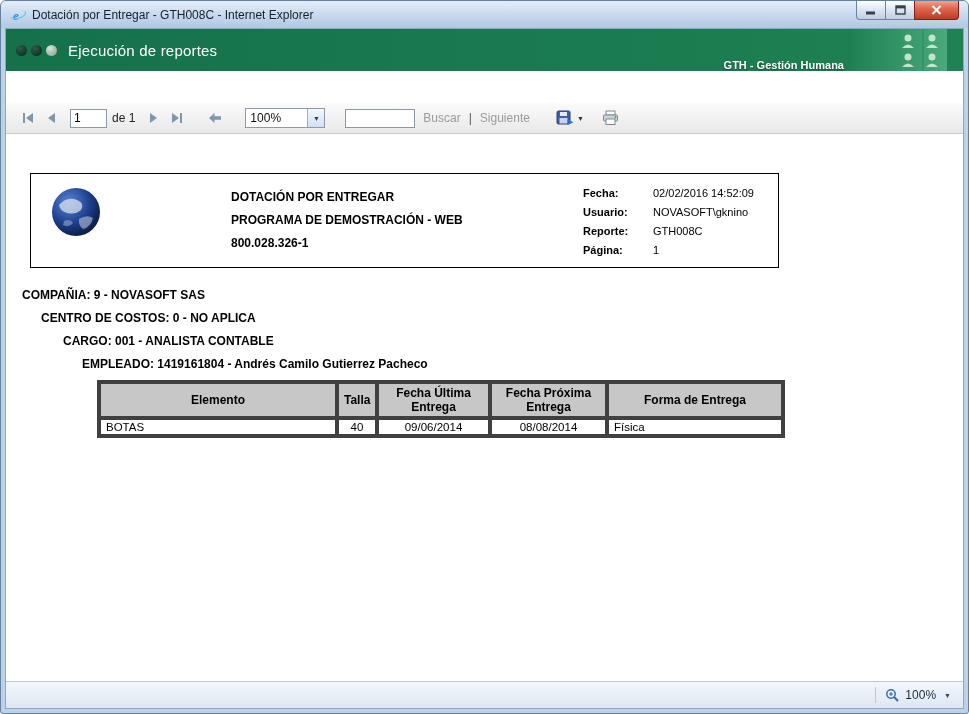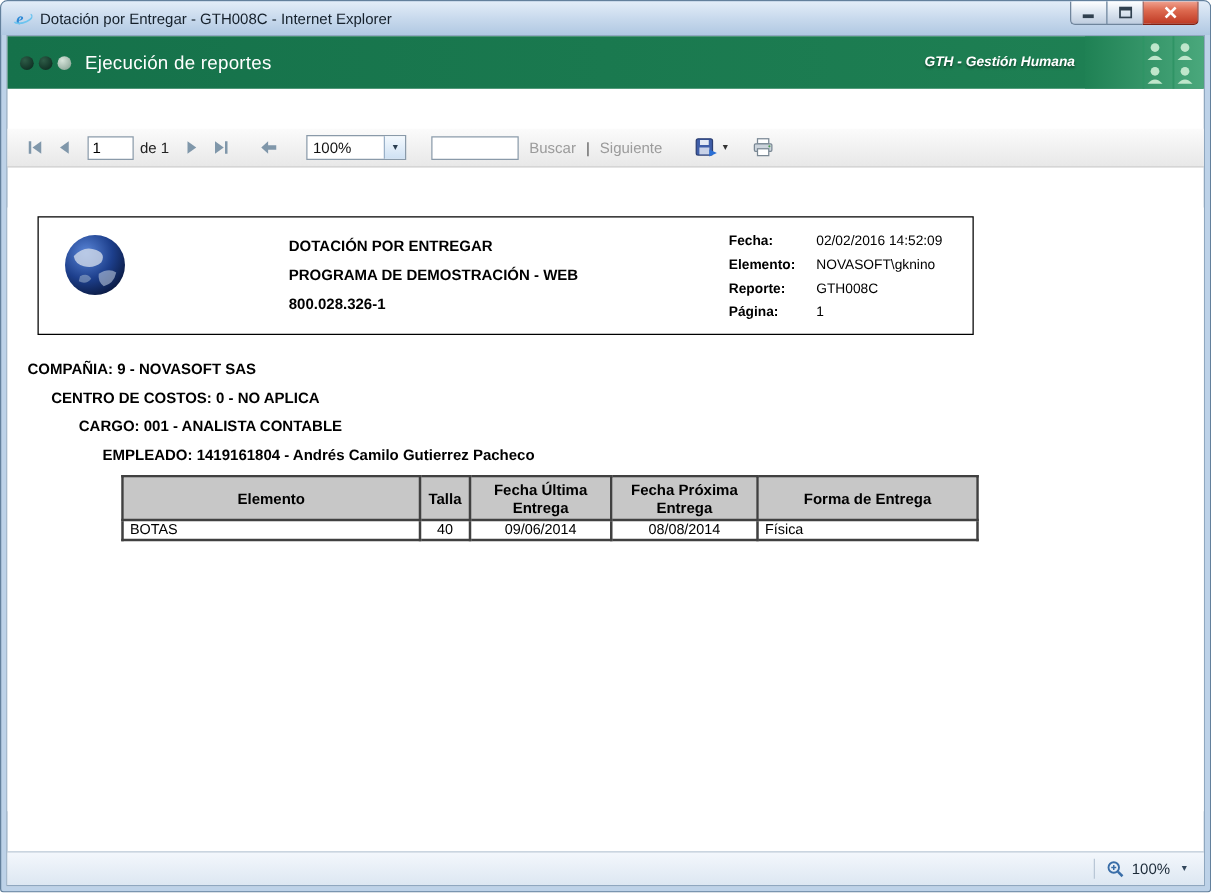--- a/index.html
+++ b/index.html
@@ -29,21 +29,21 @@
     background:#fff; min-height:0; border:1px solid #8fa7bf;gap:32px; }
 
   
   .app-header { height:42px; flex:0 0 42px; background:linear-gradient(90deg,#15714a,#1f8154);
     display:flex; align-items:center; padding-left:10px; position:relative; color:#fff; }
   .dots { display:flex; gap:4px; margin-right:11px; }
   .dots i { width:11px; height:11px; border-radius:50%; display:block; }
   .dots i.d1,.dots i.d2 { background:radial-gradient(circle at 35% 30%, #2e5c47, #06241a); }
   .dots i.d3 { background:radial-gradient(circle at 35% 30%, #d6e4da, #7f9c8d); }
   .app-title { font-size:15px; letter-spacing:.2px; }
-  .brand-area { position:absolute; right:0; top:0; height:100%; display:flex; align-items:center;font-style:italic; }
+  .brand-area { position:absolute; right:16px; top:0; height:100%; display:flex; align-items:flex-end; }
   .brand { font-size:11px; font-weight:bold; margin-right:8px; text-shadow:0 1px 2px rgba(0,0,0,.45); }
   .people { width:95px; height:42px; display:block; }
 
   
   .toolbar { height:31px; flex:0 0 31px; background:linear-gradient(#fbfbfb,#e8e8e8);
     border-bottom:1px solid #c9c9c9; display:flex; align-items:center; padding:0 12px;
     font-size:12px; color:#444; }
   .tbtn { background:none; border:none; width:20px; height:20px; display:flex;
     align-items:center; justify-content:center; padding:0; margin-right:4px; }
   .page-input { width:37px; height:19px; border:1px solid #8a9aa9; font-size:12px;
@@ -71,21 +71,21 @@
     line-height:23px; color:#000; }
   .rmeta { position:absolute; left:552px; top:10px; font-size:11px; line-height:19px; color:#000; }
   .rmeta .row { display:flex; }
   .rmeta .ml { width:70px; font-weight:bold; }
   .groups { margin-top:20px; font-weight:bold; font-size:12px; color:#000; }
   .groups > div { margin-bottom:9px; line-height:14px; }
   .g0 { margin-left:16px; } .g1 { margin-left:35px; } .g2 { margin-left:57px; } .g3 { margin-left:76px; }
 
   table.report { border-collapse:collapse; table-layout:fixed; width:684px;
     margin-left:91px; margin-top:6px; font-size:12px; color:#000; }
-  .report th, .report td { border:2px solid #404040; overflow:hidden; }
+  .report th, .report td { border:4px solid #404040; overflow:hidden; }
   .report th { background:#c7c7c7; font-weight:bold; text-align:center; padding:2px 5px; height:35px; }
   .report td { height:14px; padding:1px 5px; background:#fff; font-size:11.5px; }
   .c-left { text-align:left; } .c-center { text-align:center; }
 
   
   .statusbar { height:27px; flex:0 0 27px; background:linear-gradient(#f3f7fc,#dde7f2);
     border-top:1px solid #b9c7d6; display:flex; align-items:center; justify-content:flex-end;
     padding:0 12px; font-size:12px; color:#1c2a38; }
   .status-sep { width:1px; height:16px; background:#b9c7d6; margin-right:9px; }
   .zoom-control { display:flex; align-items:center; gap:5px; background:none; border:none;
@@ -236,21 +236,21 @@
           <div>DOTACIÓN POR ENTREGAR</div>
           <div>PROGRAMA DE DEMOSTRACIÓN - WEB</div>
           <div>800.028.326-1</div>
         </div>
         <div class="rmeta">
           <div class="row">
             <span class="ml">Fecha:</span>
             <span>02/02/2016 14:52:09</span>
           </div>
           <div class="row">
-            <span class="ml">Elemento:</span>
+            <span class="ml">Usuario:</span>
             <span>NOVASOFT\gknino</span>
           </div>
           <div class="row">
             <span class="ml">Reporte:</span>
             <span>GTH008C</span>
           </div>
           <div class="row">
             <span class="ml">Página:</span>
             <span>1</span>
           </div>

